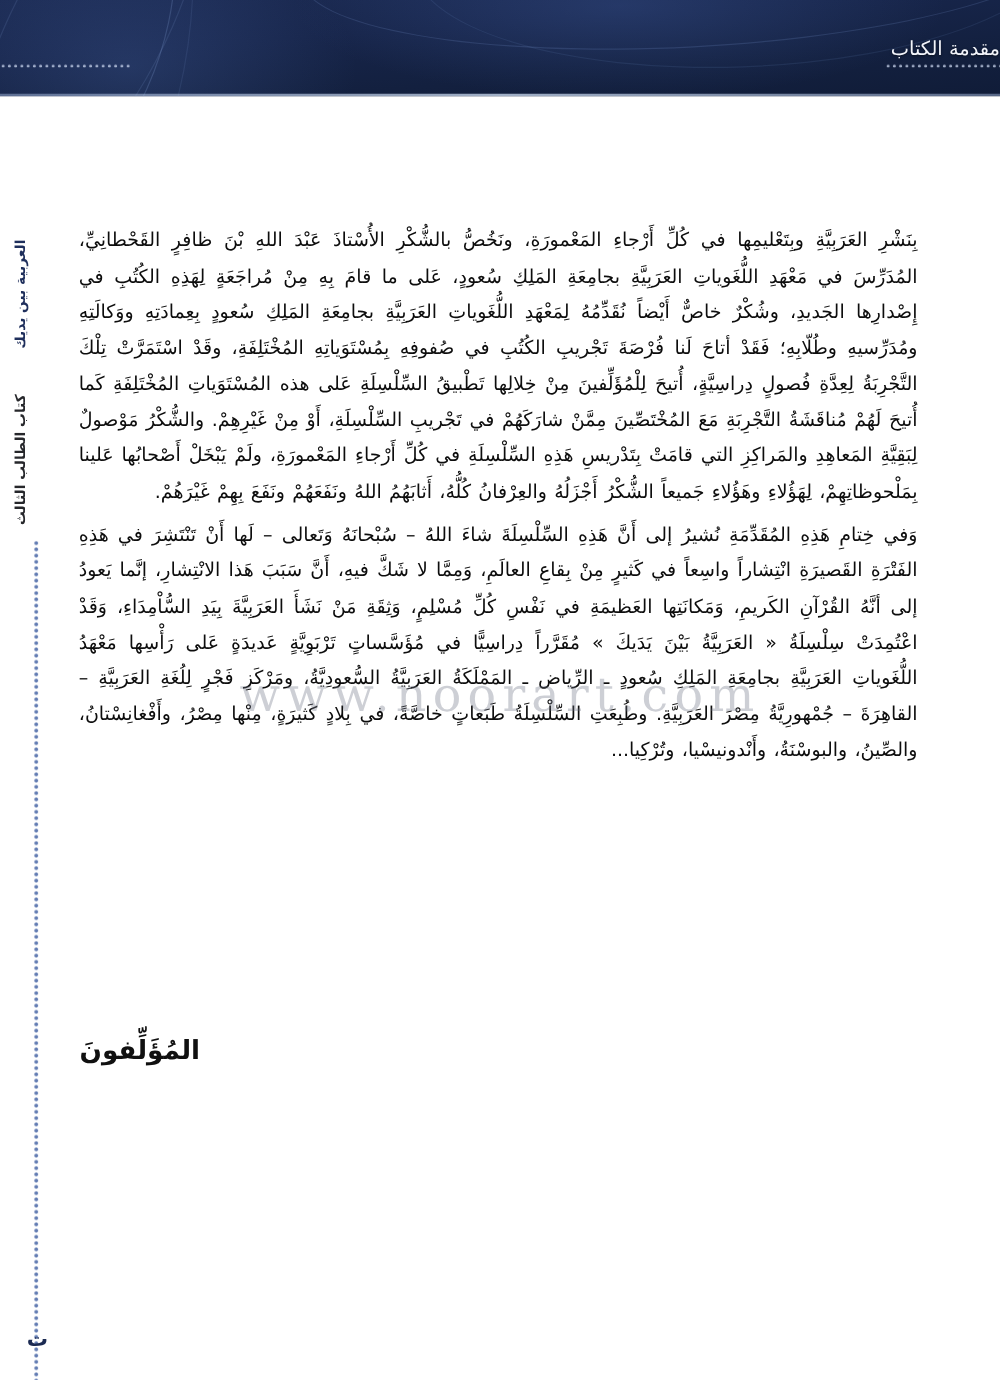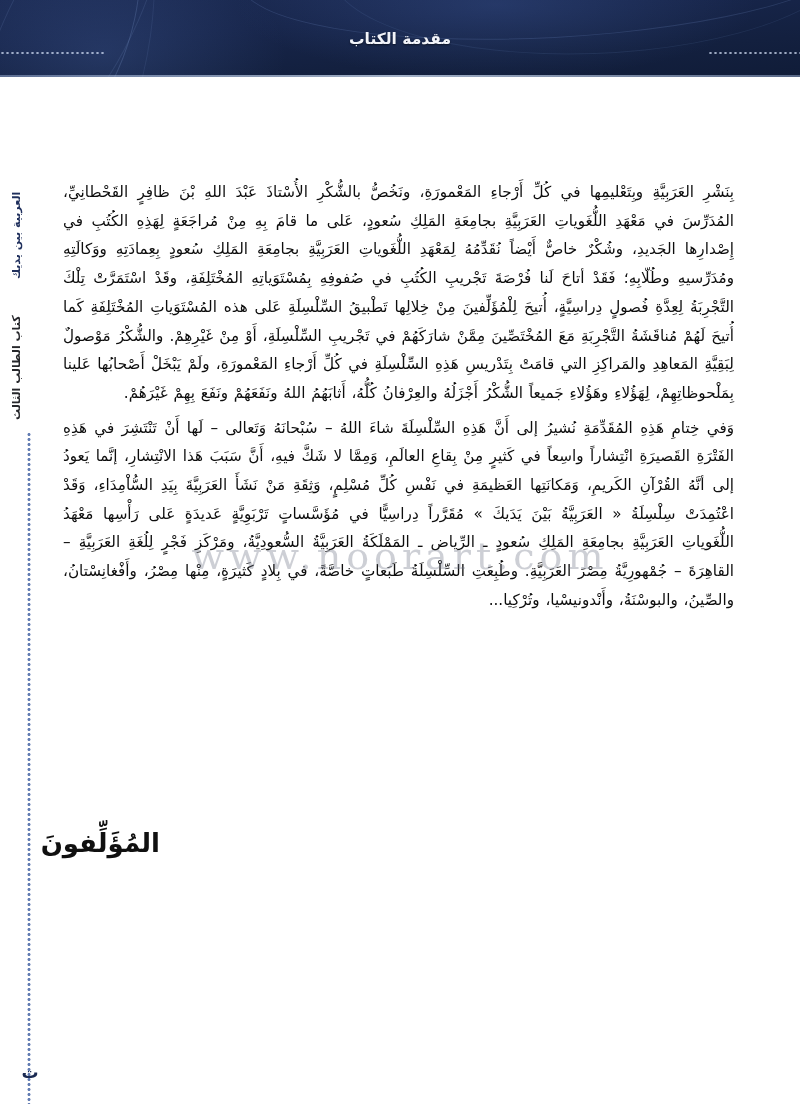--- a/index.html
+++ b/index.html
@@ -48,24 +48,23 @@
   .swirl.s3 { width: 210px; height: 420px; left: -60px; top: -190px; transform: rotate(8deg); border-color: rgba(150,180,235,0.10); }
   .swirl.s4 { width: 620px; height: 140px; left: 240px; top: -104px; transform: rotate(-3deg); border-color: rgba(140,175,235,0.16); }
   .swirl.s5 { width: 520px; height: 180px; left: 330px; top: -128px; transform: rotate(-2deg); border-color: rgba(140,175,235,0.10); }
 
   .banner-title {
     position: absolute;
     top: 50%;
     left: 0;
     width: 100%;
     transform: translateY(-50%);
-    text-align: center;
     color: #f2f4fa;
     font-size: 15.5px;
-    font-weight: bold;
+    font-weight: normal;
     letter-spacing: 0.4px;
     direction: rtl;
     text-shadow: 0 1px 2px rgba(0,0,0,0.55);
     z-index: 4;
   }
 
   
   .banner-dots {
     position: absolute;
     top: 48px;
@@ -157,21 +156,21 @@
     word-spacing: 1px;
   }
   .para.p1 { margin-bottom: 0; }
   .para.p2 { margin-top: 6px; }
 
   .signature {
     position: absolute;
     top: 828px;
     right: 640px;
     direction: rtl;
-    font-size: 26px;
+    font-size: 21px;
     font-weight: bold;
     color: #101010;
     white-space: nowrap;
   }
 
   
   .watermark {
     position: absolute;
     left: 0;
     top: 527px;

